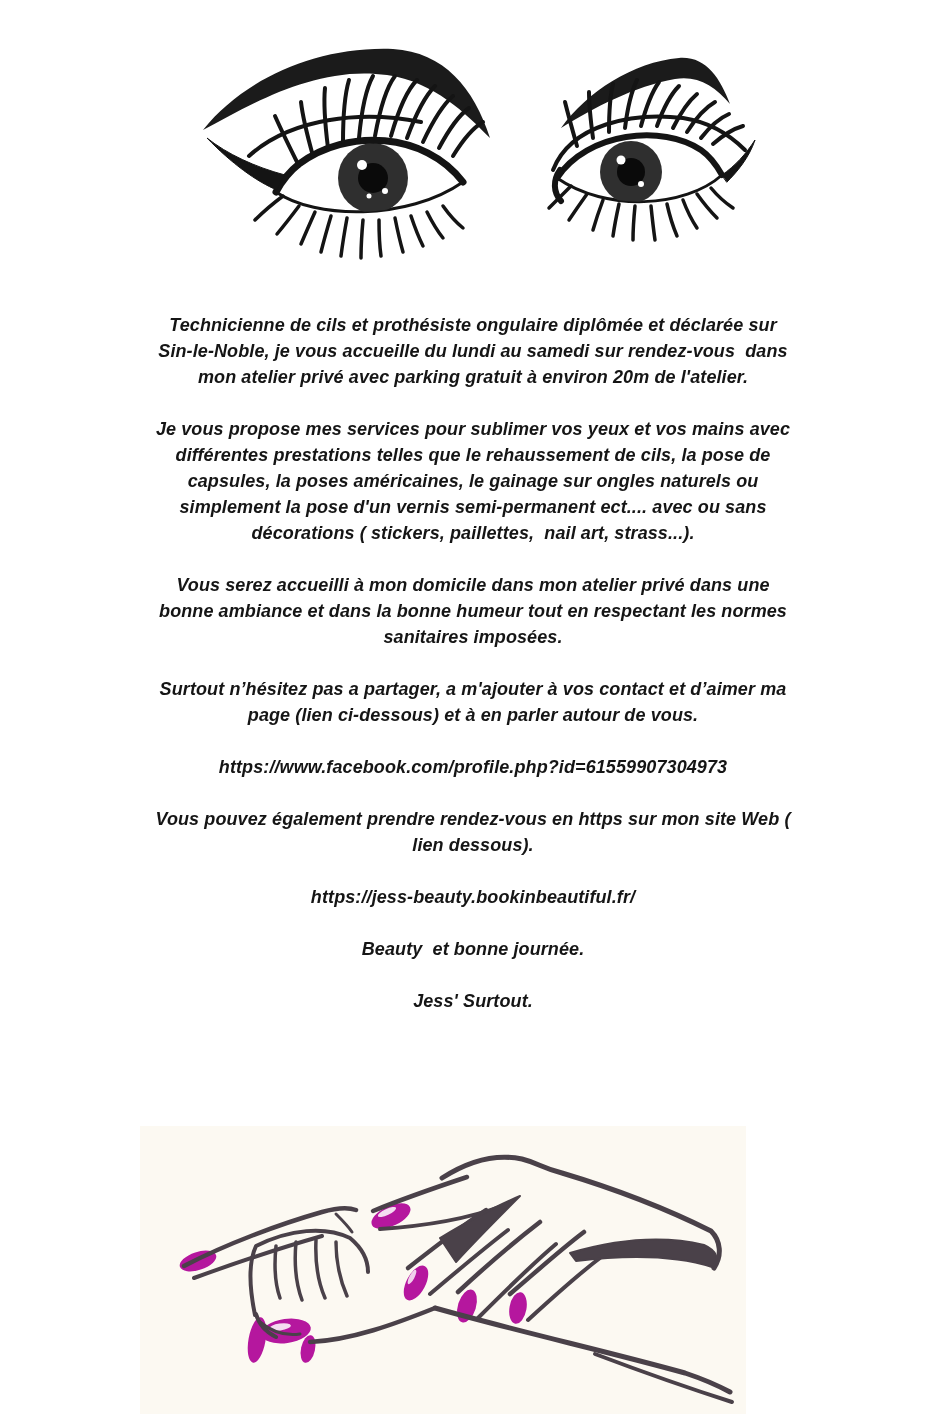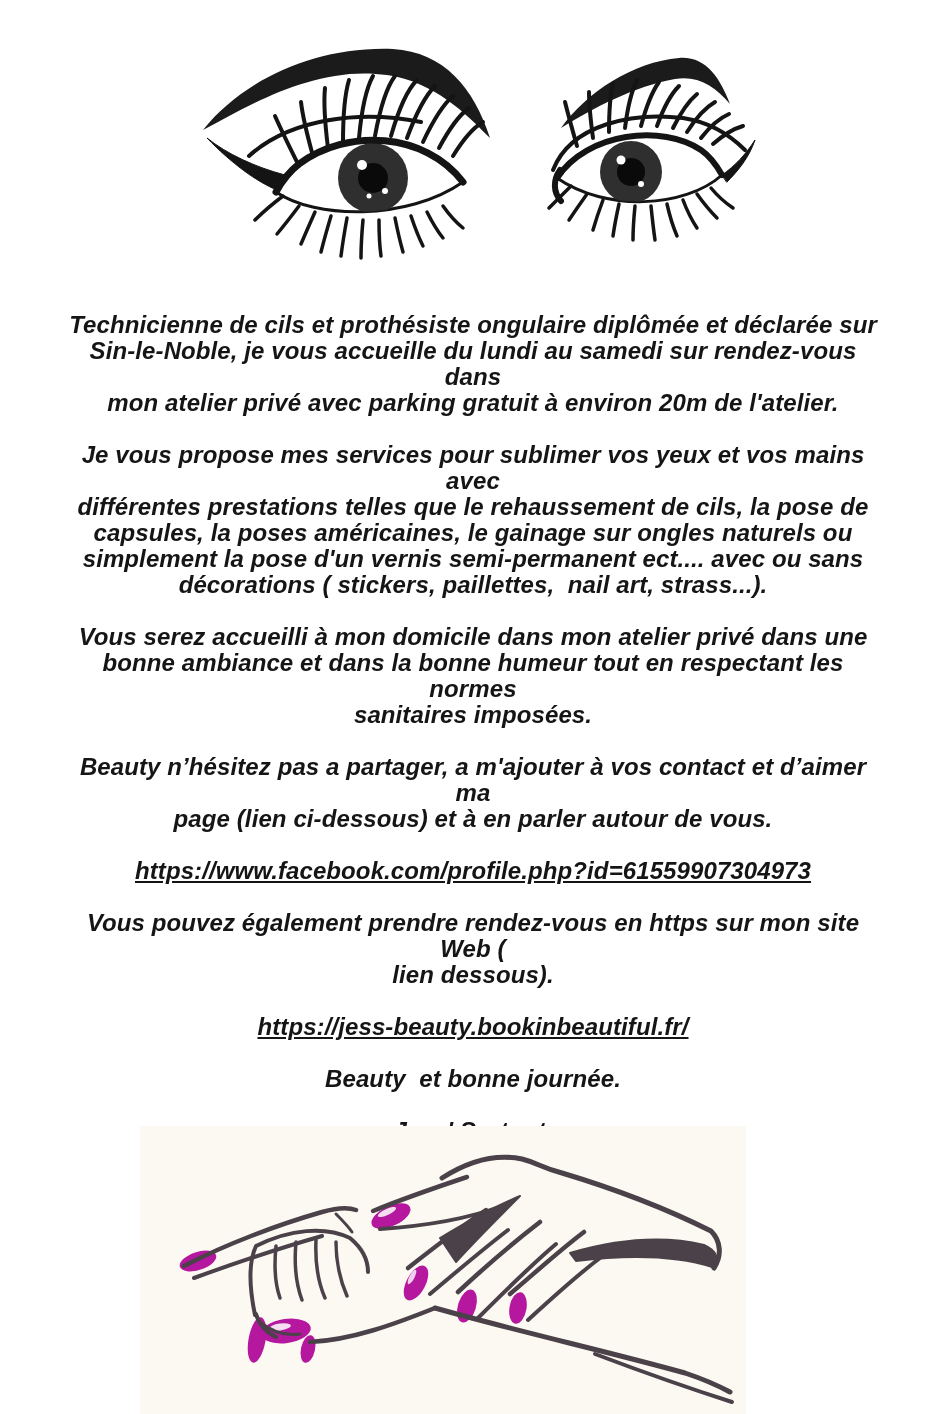--- a/index.html
+++ b/index.html
@@ -6,24 +6,24 @@
   body{
     width:946px;height:1414px;background:#ffffff;overflow:hidden;
     font-family:"Liberation Sans","DejaVu Sans",sans-serif;
   }
   .page{position:relative;width:946px;height:1414px;background:#ffffff;}
   .eyes-art{display:block;margin:20px auto 0 auto;}
   .text-col{
     width:810px;margin:34px auto 0 auto;text-align:center;color:#151515;
   }
   .para{
-    font-size:24px;line-height:26px;font-weight:700;font-style:italic;
+    font-size:18px;line-height:26px;font-weight:700;font-style:italic;
     margin:0 0 26px 0;white-space:pre-wrap;letter-spacing:0.1px;
   }
-  .url{cursor:pointer;text-decoration:underline;}
+  .url{cursor:pointer;}
   .hands-art{position:absolute;left:140px;bottom:0;}
 </style>
 </head>
 <body>
 
 <div class="page">
 
   <svg class="eyes-art" width="620" height="258" viewBox="0 0 620 258">
     <defs>
       <clipPath id="leftEyeClip">
@@ -128,21 +128,21 @@
 Sin-le-Noble, je vous accueille du lundi au samedi sur rendez-vous  dans
 mon atelier privé avec parking gratuit à environ 20m de l'atelier.</p>
     <p class="para">Je vous propose mes services pour sublimer vos yeux et vos mains avec
 différentes prestations telles que le rehaussement de cils, la pose de
 capsules, la poses américaines, le gainage sur ongles naturels ou
 simplement la pose d'un vernis semi-permanent ect.... avec ou sans
 décorations ( stickers, paillettes,  nail art, strass...).</p>
     <p class="para">Vous serez accueilli à mon domicile dans mon atelier privé dans une
 bonne ambiance et dans la bonne humeur tout en respectant les normes
 sanitaires imposées.</p>
-    <p class="para">Beauty n’hésitez pas a partager, a m'ajouter à vos contact et d’aimer ma
+    <p class="para">Surtout n’hésitez pas a partager, a m'ajouter à vos contact et d’aimer ma
 page (lien ci-dessous) et à en parler autour de vous.</p>
     <p class="para url">https://www.facebook.com/profile.php?id=61559907304973</p>
     <p class="para">Vous pouvez également prendre rendez-vous en https sur mon site Web (
 lien dessous).</p>
     <p class="para url">https://jess-beauty.bookinbeautiful.fr/</p>
     <p class="para">Beauty  et bonne journée.</p>
     <p class="para">Jess' Surtout.</p>
   </div>
 
   <svg class="hands-art" width="606" height="308" viewBox="0 0 606 308">

